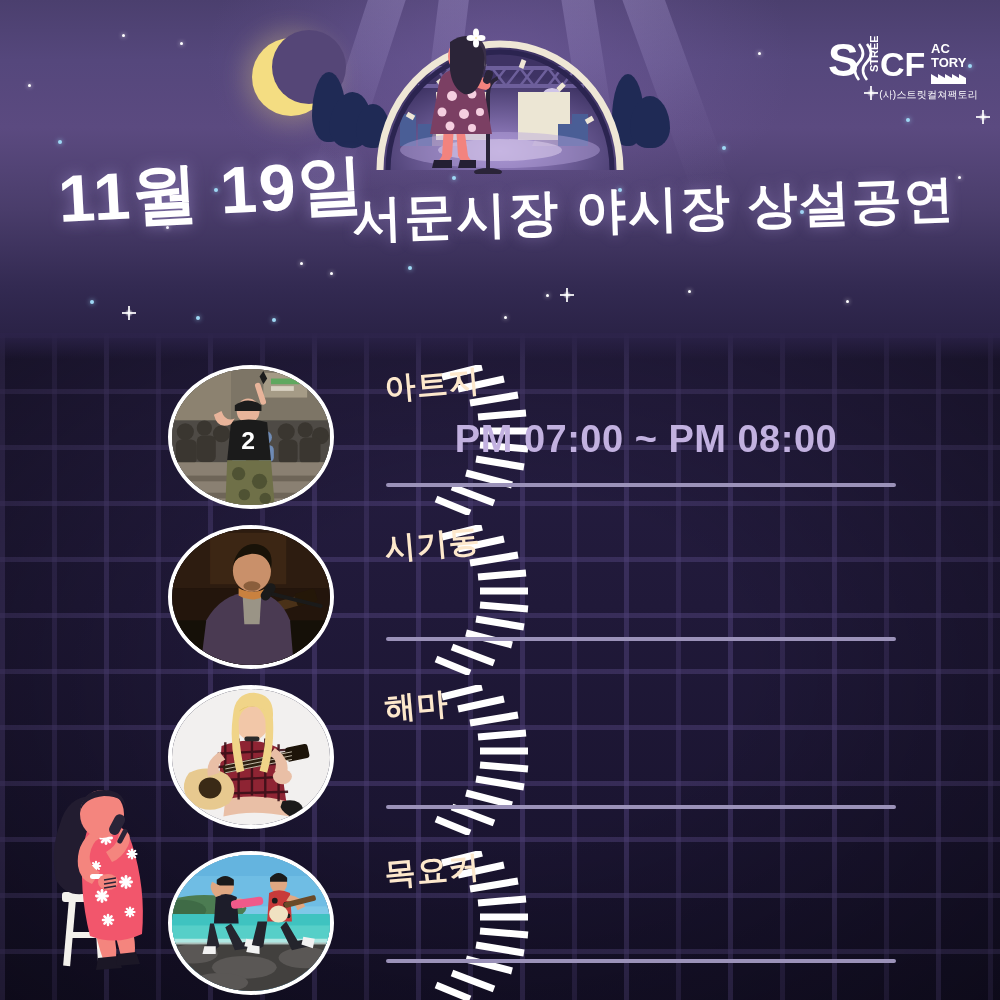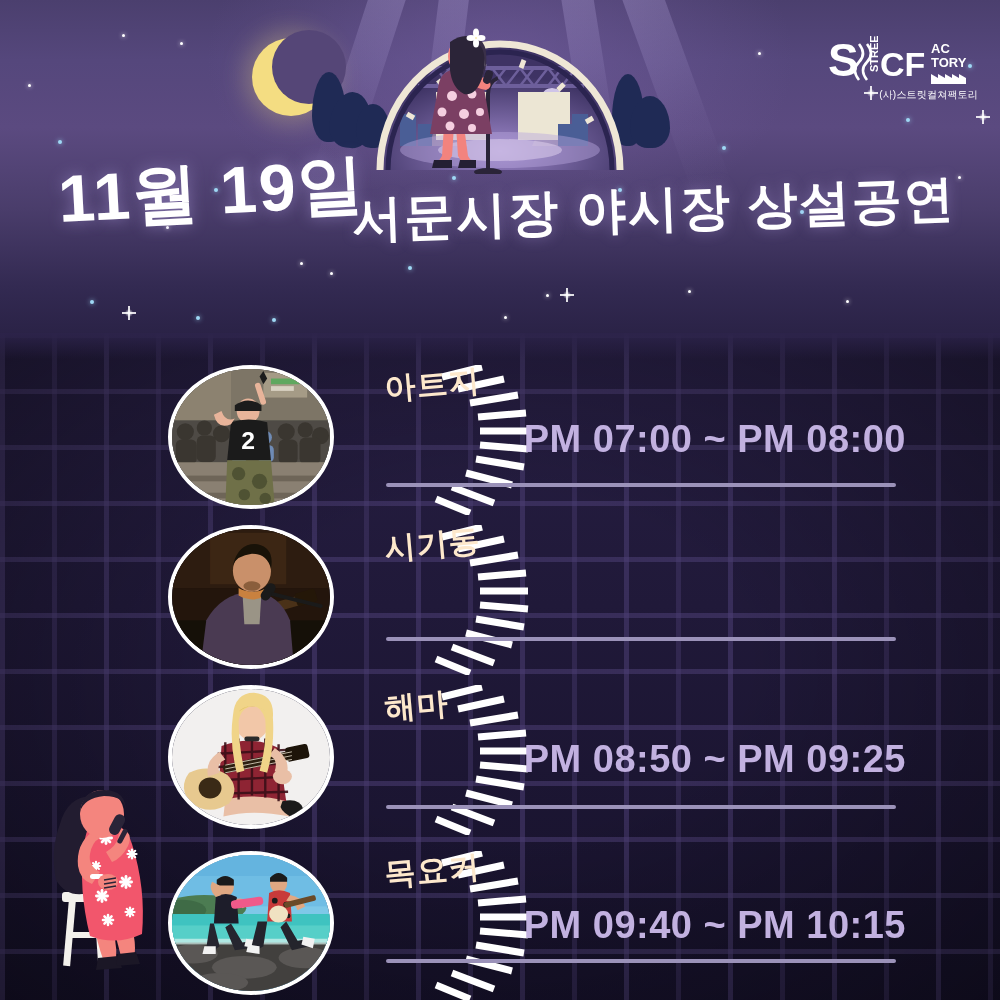--- a/index.html
+++ b/index.html
@@ -161,21 +161,21 @@
 
   .row-text { position: absolute; left: 386px; top: 18px; width: 520px; }
   .artist {
     font-size: 31px; font-weight: 700; color: #fde8cc;
     transform: rotate(-5deg); transform-origin: left bottom;
     display: inline-block; letter-spacing: 1px; line-height: 1;
   }
   .time {
     margin-top: 16px;
     font-size: 38px; font-weight: 700; color: #c2b1e0;
-    letter-spacing: 0.5px; text-align: right; line-height: 1;
+    letter-spacing: 0.5px; text-align: center; line-height: 1;
     white-space: nowrap;
   }
   .divider {
     position: absolute; left: 386px; width: 510px; height: 4px;
     background: #9b92b9; border-radius: 2px;
   }
 </style>
 </head>
 <body>
 
@@ -600,21 +600,20 @@
 
             <ellipse cx="84" cy="34" rx="18" ry="20" fill="#f2c7a8"></ellipse>
             <path d="M64 28 Q66 4 86 4 Q108 6 106 30 Q108 60 100 88 L92 86 Q100 56 98 32 Q94 18 84 18 Q72 20 70 34 Q70 58 76 86 L68 88 Q60 56 64 28 Z" fill="#f0d488"></path>
             <path d="M70 24 Q84 12 100 24 Q92 18 84 18 Q74 18 70 24 Z" fill="#e3c169"></path>
             <rect x="76" y="50" width="16" height="5" rx="2.5" fill="#2a2a2a"></rect>
           </svg>
         </div>
       </div>
       <div class="row-text">
         <div class="artist">해마</div>
-        <div class="time">PM 08:50 ~ PM 09:25</div>
       </div>
       <div class="divider" style="top:130px"></div>
     </div>
 
     <div class="row" style="top:508px">
       <div class="photo-frame">
         <svg class="dashes" viewBox="0 0 110 150">
           <g stroke="#ffffff" stroke-width="7" stroke-linecap="butt">
             <path d="M22 12 L62 2"></path>
               <path d="M38 24 L84 14"></path>
@@ -675,19 +674,18 @@
               <path d="M80 94 L92 96 L92 104 L78 102 Z" fill="#f2f2f2"></path>
               <path d="M138 86 L150 88 L148 98 L136 94 Z" fill="#f2f2f2"></path>
               <ellipse cx="112" cy="62" rx="10" ry="9" fill="#f0e2c2"></ellipse>
               <rect x="118" y="50" width="34" height="6" rx="2" fill="#6a4a28" transform="rotate(-14 118 53)"></rect>
             </g>
           </svg>
         </div>
       </div>
       <div class="row-text">
         <div class="artist">목요커</div>
-        <div class="time">PM 09:40 ~ PM 10:15</div>
       </div>
       <div class="divider" style="top:118px"></div>
     </div>
 
   </div>
 </div>
 
 </body></html>

